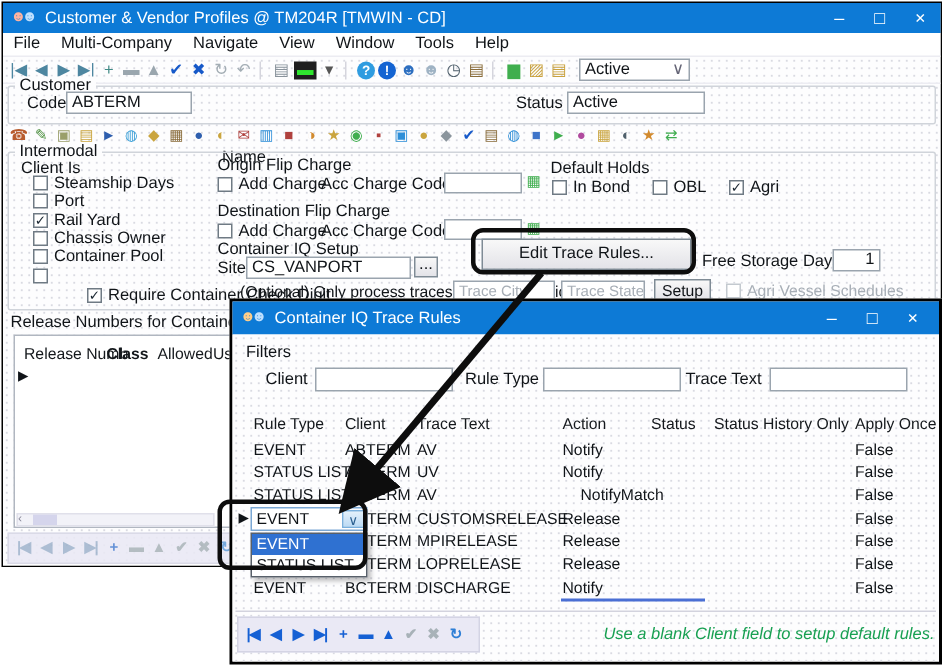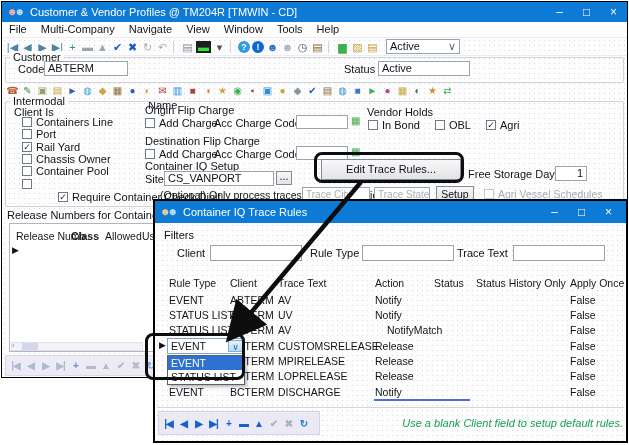--- a/index.html
+++ b/index.html
@@ -133,21 +133,21 @@
         <span class="mini" style="color: rgb(210, 138, 46);">★</span>
         <span class="mini" style="color: rgb(63, 174, 78);">⇄</span>
       </div>
 
     <div class="abs group" style="left:3px;top:99px;width:619px;height:106px;"></div>
     <div class="abs grouplab" style="left:8px;top:93px;">Intermodal</div>
     <div class="abs" style="left:12px;top:104px;">Client Is</div>
     <div class="abs" id="client-list" style="left:20px;top:114px;width:125px;">
         <div class="flexrow" style="height: 12.3px;">
           <span class="cb"></span>
-          <span>Containers Line</span>
+          <span>Steamship Days</span>
         </div>
         <div class="flexrow" style="height: 12.3px;">
           <span class="cb"></span>
           <span>Port</span>
         </div>
         <div class="flexrow" style="height: 12.3px;">
           <span class="cb">✓</span>
           <span>Rail Yard</span>
         </div>
         <div class="flexrow" style="height: 12.3px;">
@@ -192,21 +192,21 @@
 
     <div class="abs" style="left:158px;top:187px;font-size:10.5px;">(Optional) Only process traces from this location:</div>
     <div class="abs field ghost" style="left:300px;top:185px;width:68px;height:14px;font-size:10px;">Trace City</div>
     <div class="abs field ghost" style="left:372px;top:185px;width:56px;height:14px;font-size:10px;">Trace State</div>
     <div class="abs btn" style="left:434px;top:184px;width:38px;height:15px;line-height:14px;font-size:10.5px;">Setup</div>
     <div class="abs flexrow" id="track-vessel" style="left:482px;top:186px;">
         <span class="cb dis"></span>
         <span class="lab-dis" style="font-size: 10.5px;">Agri Vessel Schedules</span>
       </div>
 
-    <div class="abs" style="left:365px;top:104px;">Vendor Holds</div>
+    <div class="abs" style="left:365px;top:104px;">Default Holds</div>
     <div class="abs flexrow" id="holds-row" style="left:366px;top:117px;">
         <span class="flexrow" style="margin-right: 15px;">
           <span class="cb"></span>
           <span>In Bond</span>
         </span>
         <span class="flexrow" style="margin-right: 15px;">
           <span class="cb"></span>
           <span>OBL</span>
         </span>
         <span class="flexrow" style="margin-right: 15px;">

